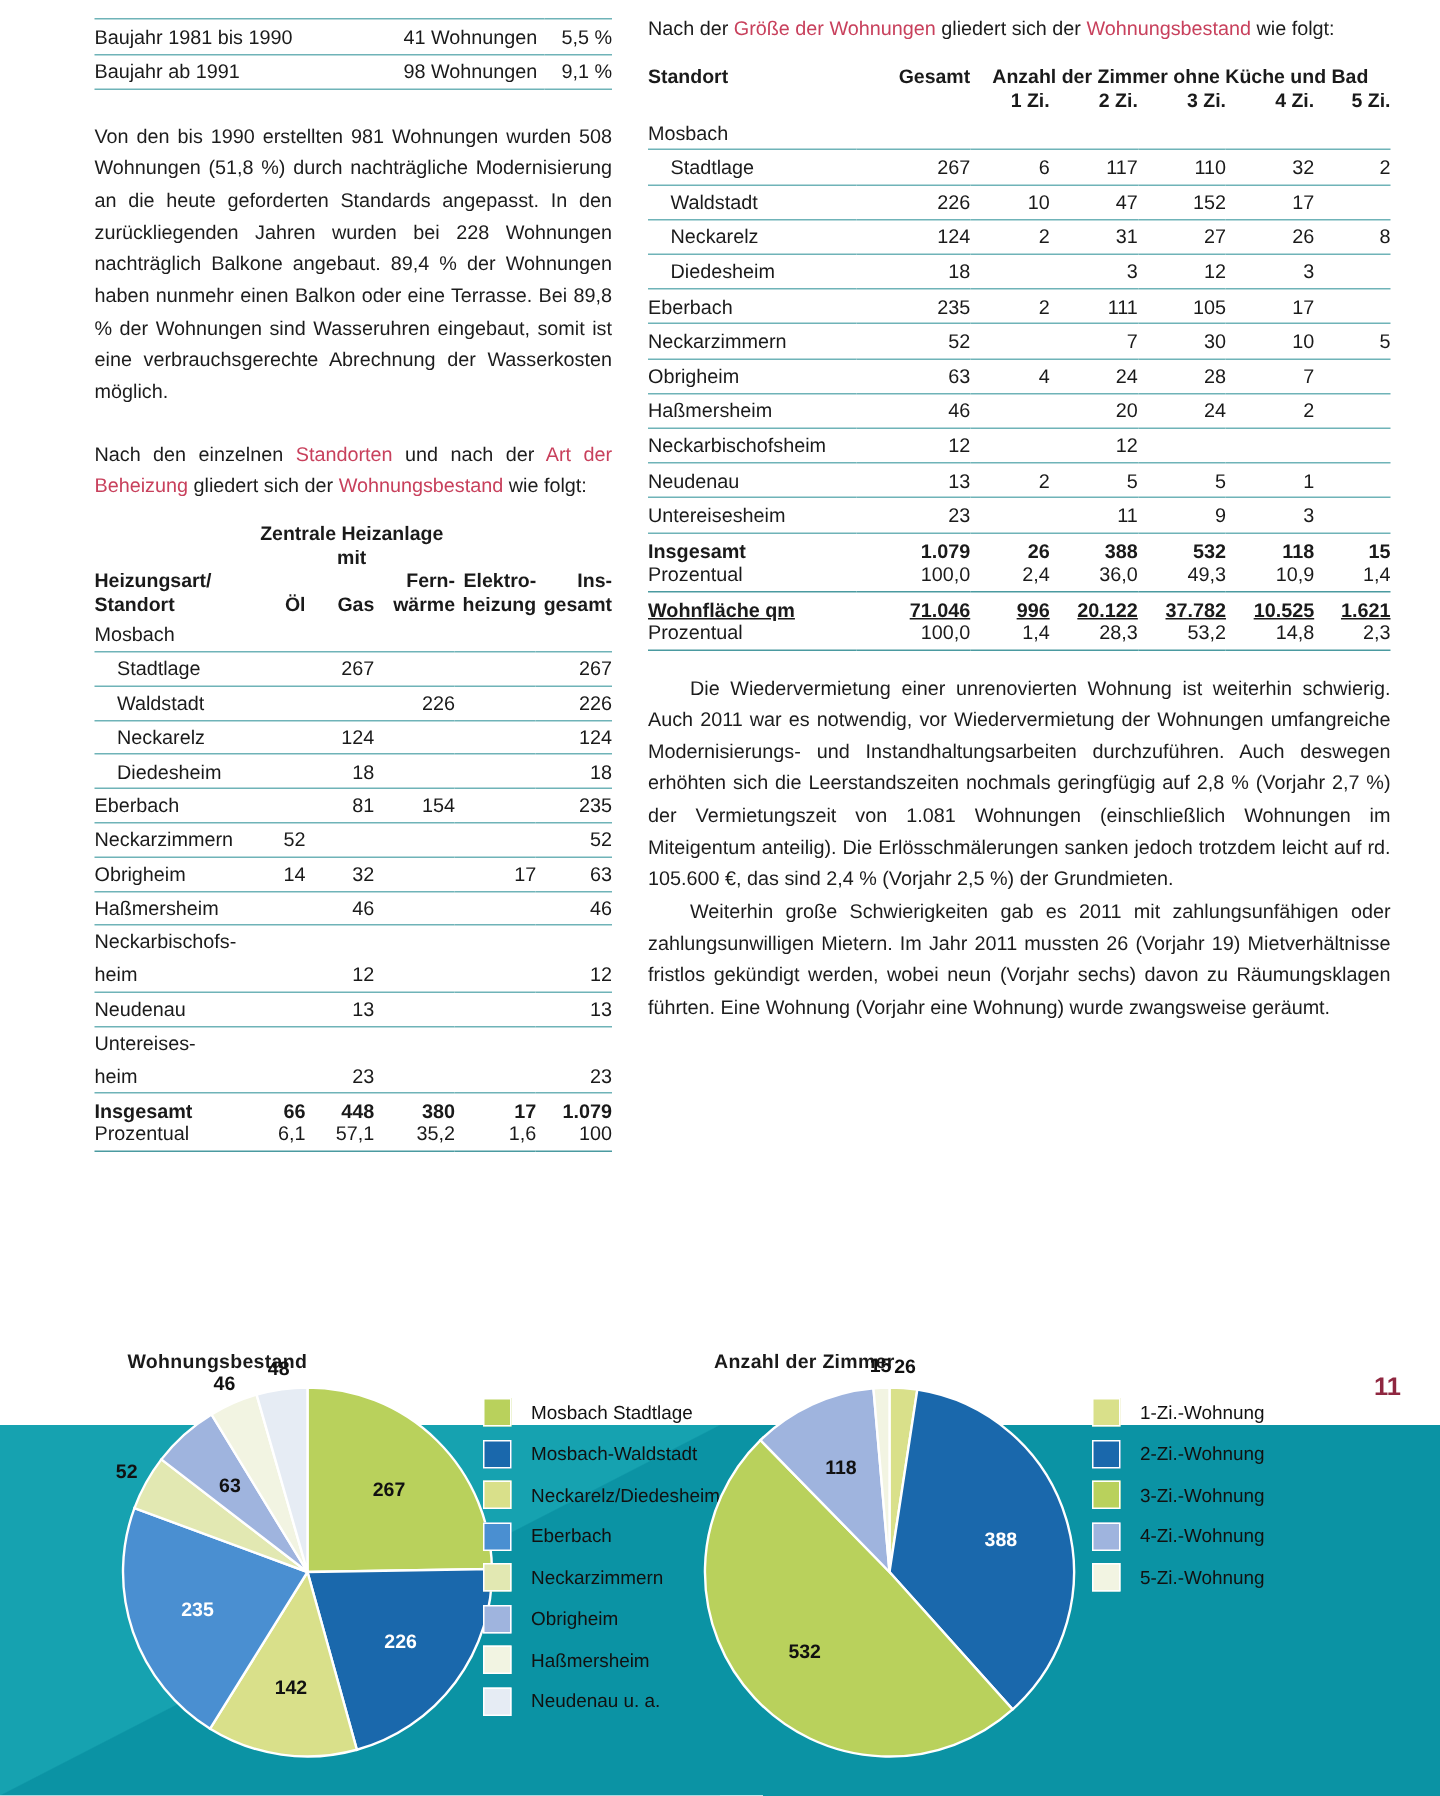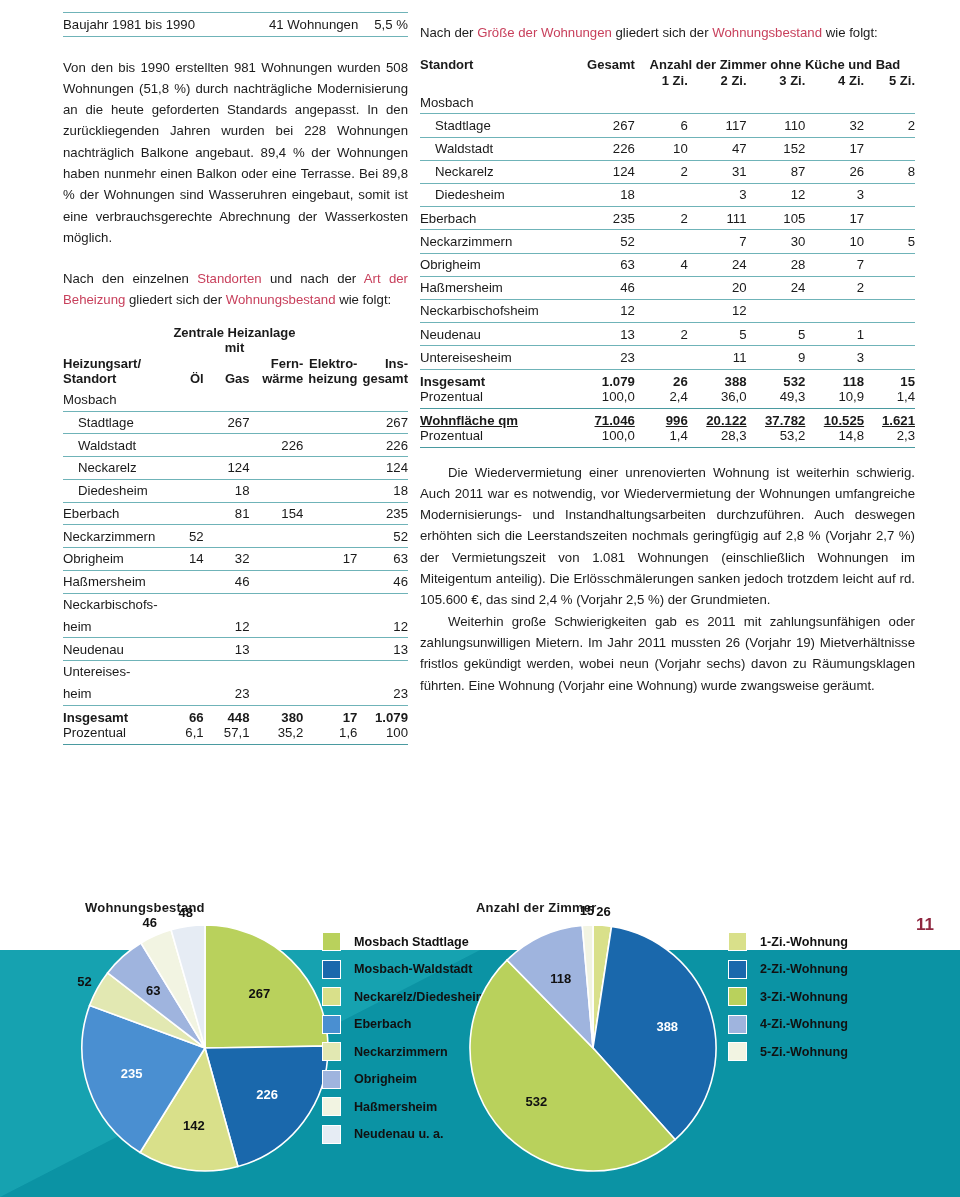--- a/index.html
+++ b/index.html
@@ -8,21 +8,21 @@
     background: #ffffff;
     font-family: "Liberation Sans", sans-serif;
     color: #1a1a1a;
     overflow: hidden;
   }
   #page { position: relative; width: 960px; height: 1197px; background:#fff; }
 
   
   .col { position: absolute; top: 8px; }
   .col-left  { left: 63px;  width: 345px; }
-  .col-right { left: 420px; width: 495px; margin-top: 14px; }
+  .col-right { left: 432px; width: 495px; }
 
   .para {
     font-size: 13.2px;
     line-height: 21.3px;
     text-align: justify;
     color: #1c1c1c;
   }
   .para + .para { margin-top: 19px; }
   .hl { color: #c8405c; }
   .indent { text-indent: 28px; }
@@ -102,41 +102,46 @@
 
   .legend { position: absolute; }
   .legend-row {
     display: flex; align-items: center;
     height: 27.5px;
   }
   .legend-swatch {
     width: 19px; height: 19px; margin-right: 13px;
     border: 1.6px solid #ffffff; flex: none;
   }
-  .legend-text { font-weight: bold; font-size: 12.6px; color: #111; white-space: nowrap; }
+  .legend-text { font-weight: normal; font-size: 12.6px; color: #111; white-space: nowrap; }
 
   #pageno {
     position: absolute; right: 26px; top: 915px;
     font-size: 17px; font-weight: bold; color: #8f2740;
   }
 </style>
 </head>
 <body>
 
 <div id="page">
 
   <div class="col col-left">
 
 
     <table class="t-age">
       <tbody id="age-body">
           <tr>
             <td class="c-lbl">Baujahr 1981 bis 1990</td>
             <td class="c-num">41 Wohnungen</td>
             <td class="c-pct">5,5 %</td>
+          </tr>
+          <tr>
+            <td class="c-lbl">Baujahr ab 1991</td>
+            <td class="c-num">98 Wohnungen</td>
+            <td class="c-pct">9,1 %</td>
           </tr>
         </tbody>
     </table>
 
     <p class="para" style="margin-top:20px;">Von den bis 1990 erstellten 981 Wohnungen wurden 508 Wohnungen (51,8 %) durch nachträgliche Modernisierung an die heute geforderten Standards angepasst. In den zurückliegenden Jahren wurden bei 228 Wohnungen nachträglich Balkone angebaut. 89,4 % der Wohnungen haben nunmehr einen Balkon oder eine Terrasse. Bei 89,8 % der Wohnungen sind Wasseruhren eingebaut, somit ist eine verbrauchsgerechte Abrechnung der Wasserkosten möglich.</p>
 
     <p class="para" style="margin-top:20px;"><span>Nach den einzelnen </span><span class="hl">Standorten</span><span> und nach der </span><span class="hl">Art der Beheizung</span><span> gliedert sich der </span><span class="hl">Wohnungsbestand</span><span> wie folgt:</span></p>
 
     <table class="t-heat">
       <colgroup>
@@ -359,21 +364,21 @@
             <td class="num">47</td>
             <td class="num">152</td>
             <td class="num">17</td>
             <td class="num"></td>
           </tr>
           <tr>
             <td class="lbl sub">Neckarelz</td>
             <td class="num">124</td>
             <td class="num">2</td>
             <td class="num">31</td>
-            <td class="num">87</td>
+            <td class="num">27</td>
             <td class="num">26</td>
             <td class="num">8</td>
           </tr>
           <tr>
             <td class="lbl sub">Diedesheim</td>
             <td class="num">18</td>
             <td class="num"></td>
             <td class="num">3</td>
             <td class="num">12</td>
             <td class="num">3</td>

